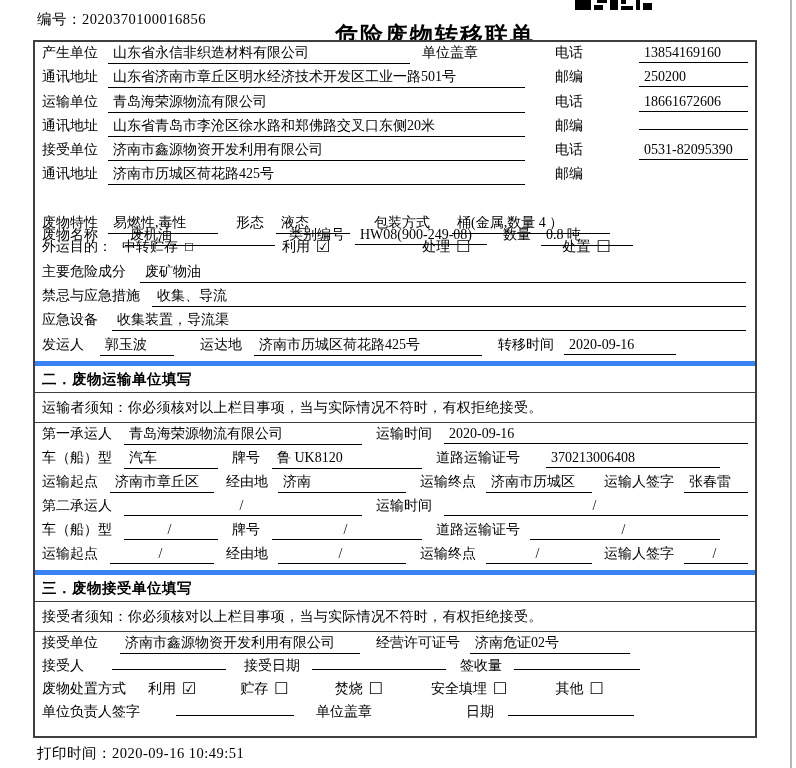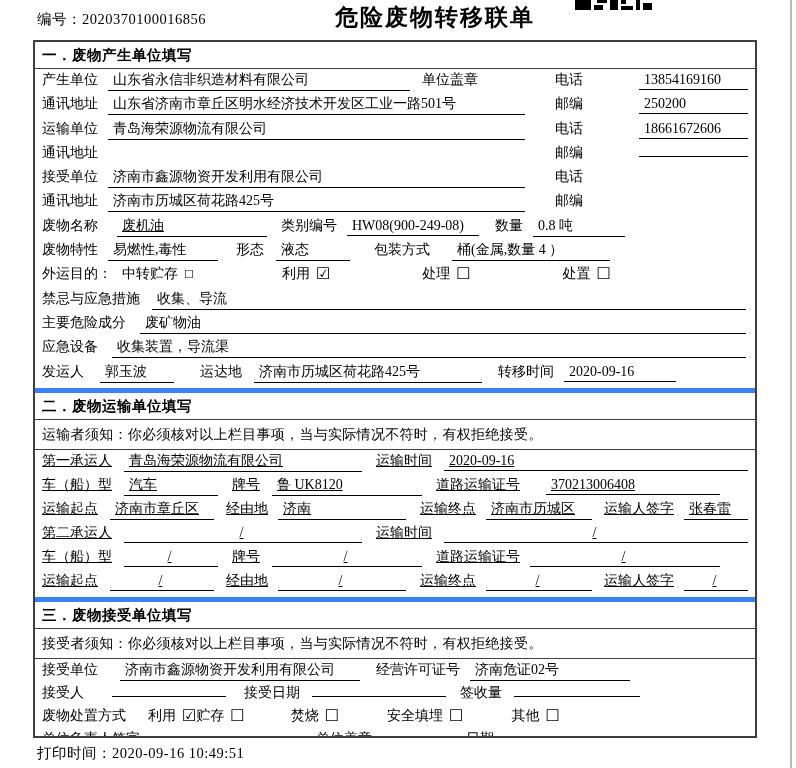--- a/index.html
+++ b/index.html
@@ -4,33 +4,33 @@
 <style>
   html,body{margin:0;padding:0;}
   body{
     width:796px;height:768px;position:relative;background:#ffffff;
     font-family:"Liberation Serif","DejaVu Serif",serif;
     font-size:14px;color:#000;overflow:hidden;
   }
   .page-edge{position:absolute;top:0;right:4px;width:2px;height:768px;background:#b8b8b8;}
   
   .serial{position:absolute;left:37px;top:10px;font-size:14.5px;letter-spacing:.5px;}
-  .doc-title{position:absolute;left:90px;top:2px;width:690px;text-align:center;
+  .doc-title{position:absolute;left:90px;top:20px;width:690px;text-align:center;
     font-size:23px;font-weight:700;letter-spacing:2px;}
   .qr{position:absolute;left:575px;top:0;}
   
   .form-table{position:absolute;left:33px;top:40px;width:724px;height:698px;
     border:2px solid #3f3f3f;box-sizing:border-box;background:#fff;overflow:hidden;}
   .sec-heading{font-weight:700;font-size:14.5px;padding:4px 6px 3px 7px;
     border-bottom:1px solid #3f3f3f;letter-spacing:.5px;}
   .sec-heading.mid{border-top:5px solid #3b82f6;}
   .notice-row{padding:6px 6px 5px 7px;border-bottom:1px solid #3f3f3f;letter-spacing:.3px;}
   .sec-body{padding:2px 7px 1px 7px;}
   .row{display:flex;align-items:baseline;height:24.3px;white-space:nowrap;}
-  .s2 .row{height:24px;text-decoration:underline;}
+  .s2 .row{height:24px;}
   .s3 .row{height:23.2px;}
   .lbl{flex:0 0 auto;}
   .fld{border-bottom:1px solid #000;padding:0 3px 1px 5px;overflow:hidden;box-sizing:border-box;margin-left:47px;}
   .fld.grow{flex:1 1 auto;}
   .fld.ctr{text-align:center;padding-left:0;}
   .rgroup{margin-left:auto;display:flex;align-items:baseline;width:213px;flex:0 0 auto;}
   .rgroup .lbl{margin-right:9px;margin-left:20px;}
   .rgroup .fld{flex:1 1 auto;}
   .cb{font-family:"DejaVu Sans",sans-serif;font-size:16px;line-height:1;
     position:relative;top:1px;margin-left:6px;}
@@ -56,21 +56,20 @@
   <rect x="22" y="0" width="10" height="3" fill="#000"></rect>
   <rect x="35" y="0" width="8" height="10" fill="#000"></rect>
   <rect x="46" y="0" width="5" height="4" fill="#000"></rect>
   <rect x="46" y="6" width="12" height="4" fill="#000"></rect>
   <rect x="61" y="0" width="4" height="10" fill="#000"></rect>
   <rect x="68" y="3" width="9" height="7" fill="#000"></rect>
 </svg>
 
 <div class="form-table">
 
-  <div class="sec-heading">一．废物产生单位填写</div>
   <div class="sec-body s1">
 
     <div class="row">
       <span class="lbl">产生单位</span>
       <span class="fld" style="width:302px;margin-left:10px;">山东省永信非织造材料有限公司</span>
       <span class="lbl" style="margin-left:12px;">单位盖章</span>
       <span class="rgroup">
         <span class="lbl">电话</span>
         <span class="fld">13854169160</span>
       </span>
@@ -89,49 +88,51 @@
       <span class="lbl">运输单位</span>
       <span class="fld grow" style="margin-left:10px;margin-right:10px;">青岛海荣源物流有限公司</span>
       <span class="rgroup">
         <span class="lbl">电话</span>
         <span class="fld">18661672606</span>
       </span>
     </div>
 
     <div class="row">
       <span class="lbl">通讯地址</span>
+      <span class="fld grow" style="margin-left:10px;margin-right:10px;">山东省青岛市李沧区徐水路和郑佛路交叉口东侧20米</span>
       <span class="rgroup">
         <span class="lbl">邮编</span>
         <span class="fld"></span>
       </span>
     </div>
 
     <div class="row">
       <span class="lbl">接受单位</span>
       <span class="fld grow" style="margin-left:10px;margin-right:10px;">济南市鑫源物资开发利用有限公司</span>
       <span class="rgroup">
         <span class="lbl">电话</span>
+        <span class="fld">0531-82095390</span>
       </span>
     </div>
 
     <div class="row">
       <span class="lbl">通讯地址</span>
       <span class="fld grow" style="margin-left:10px;margin-right:10px;">济南市历城区荷花路425号</span>
       <span class="rgroup">
         <span class="lbl">邮编</span>
       </span>
     </div>
 
     <div class="row">
       <span class="lbl">废物名称</span>
-      <span class="fld" style="width:150px;margin-left:19px;text-decoration:underline;">废机油</span>
+      <span class="fld" style="width:150px;margin-left:27px;">废机油</span>
       <span class="lbl" style="margin-left:14px;">类别编号</span>
       <span class="fld" style="width:132px;margin-left:10px;">HW08(900-249-08)</span>
       <span class="lbl" style="margin-left:16px;">数量</span>
-      <span class="fld" style="width:92px;margin-left:10px;">0.8 吨</span>
+      <span class="fld" style="width:92px;margin-left:10px;margin-top:36px;">0.8 吨</span>
     </div>
 
     <div class="row">
       <span class="lbl">废物特性</span>
       <span class="fld" style="width:110px;margin-left:10px;">易燃性,毒性</span>
       <span class="lbl" style="margin-left:18px;">形态</span>
       <span class="fld" style="width:74px;margin-left:12px;">液态</span>
       <span class="lbl" style="margin-left:24px;">包装方式</span>
       <span class="fld" style="width:158px;margin-left:22px;">桶(金属,数量  4 ）</span>
     </div>
@@ -150,27 +151,27 @@
         <span>处理</span>
         <span class="cb">☐</span>
       </span>
       <span class="opt" style="margin-left:92px;">
         <span>处置</span>
         <span class="cb">☐</span>
       </span>
     </div>
 
     <div class="row">
+      <span class="lbl">主要危险成分</span>
+      <span class="fld grow" style="margin-left:14px;margin-right:2px;">废矿物油</span>
+    </div>
+
+    <div class="row">
       <span class="lbl">禁忌与应急措施</span>
       <span class="fld grow" style="margin-left:12px;margin-right:2px;">收集、导流</span>
-    </div>
-
-    <div class="row">
-      <span class="lbl">主要危险成分</span>
-      <span class="fld grow" style="margin-left:14px;margin-right:2px;">废矿物油</span>
     </div>
 
     <div class="row">
       <span class="lbl">应急设备</span>
       <span class="fld grow" style="margin-left:14px;margin-right:2px;">收集装置，导流渠</span>
     </div>
 
     <div class="row">
       <span class="lbl">发运人</span>
       <span class="fld" style="width:74px;margin-left:16px;">郭玉波</span>
@@ -259,21 +260,21 @@
       <span class="lbl" style="margin-left:14px;">签收量</span>
       <span class="fld" style="width:126px;margin-left:12px;"></span>
     </div>
 
     <div class="row">
       <span class="lbl">废物处置方式</span>
       <span class="opt" style="margin-left:22px;">
         <span>利用</span>
         <span class="cb">☑</span>
       </span>
-      <span class="opt" style="text-align:right;">
+      <span class="opt" style="margin-left:44px;text-align:right;">
         <span>贮存</span>
         <span class="cb">☐</span>
       </span>
       <span class="opt" style="margin-left:46px;">
         <span>焚烧</span>
         <span class="cb">☐</span>
       </span>
       <span class="opt" style="margin-left:48px;">
         <span>安全填埋</span>
         <span class="cb">☐</span>

